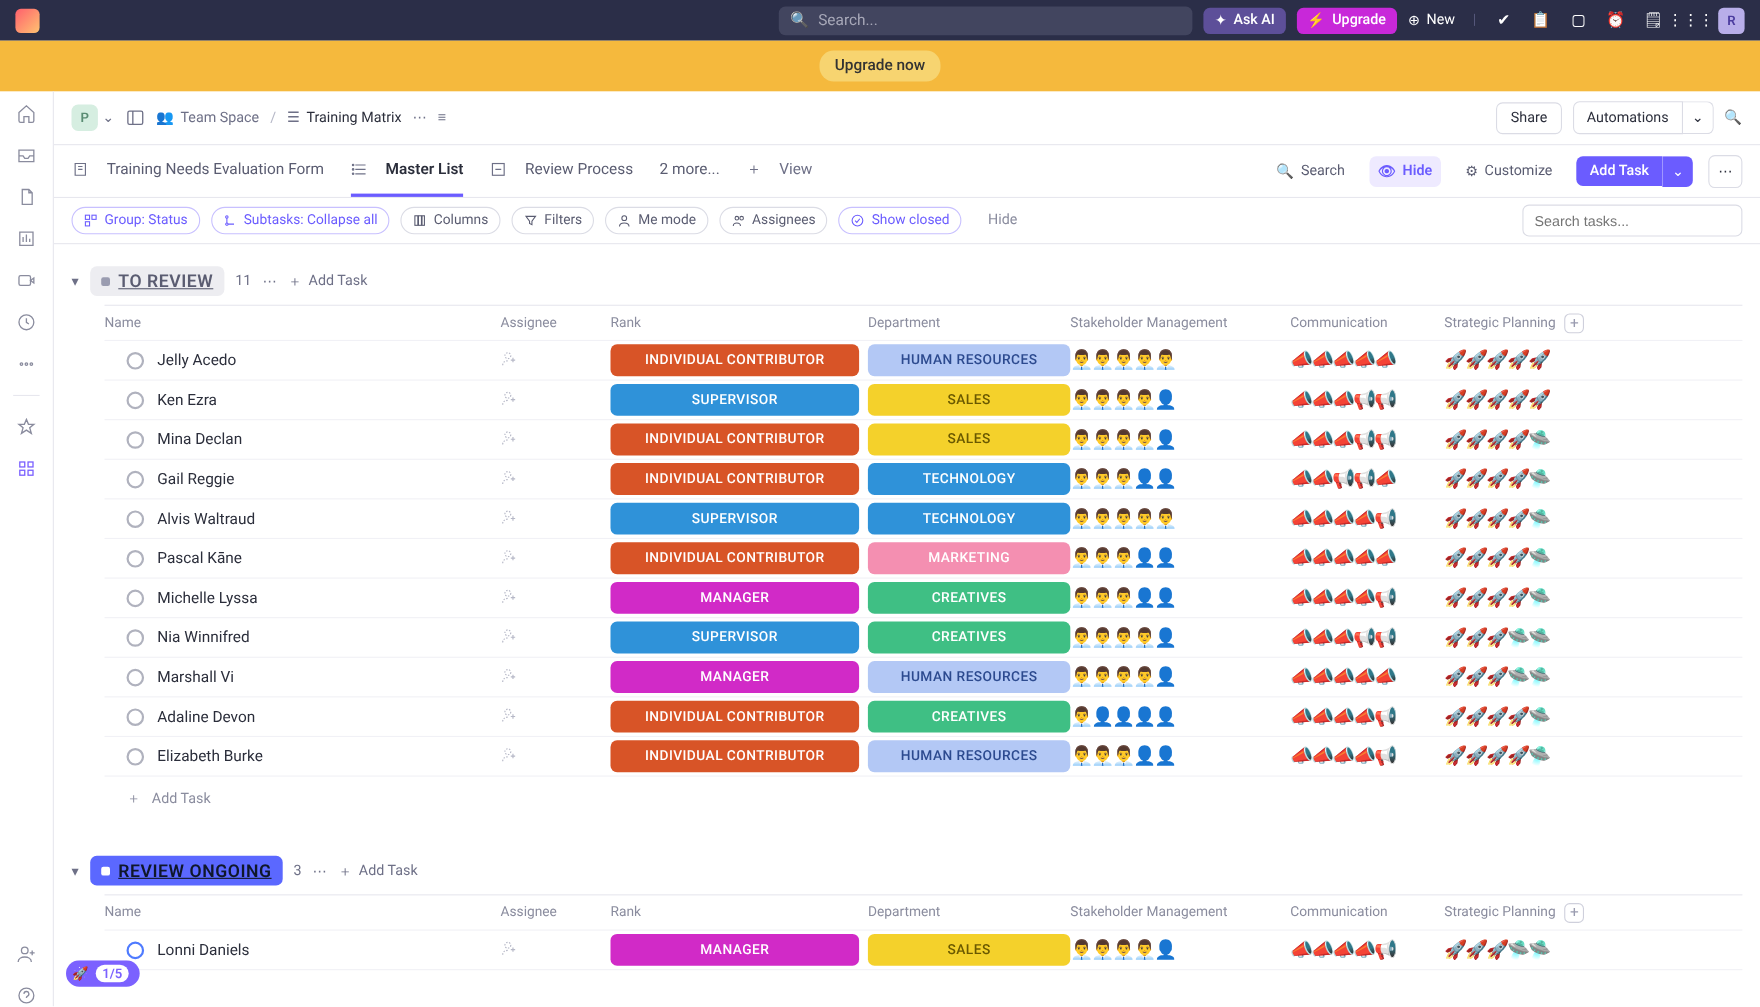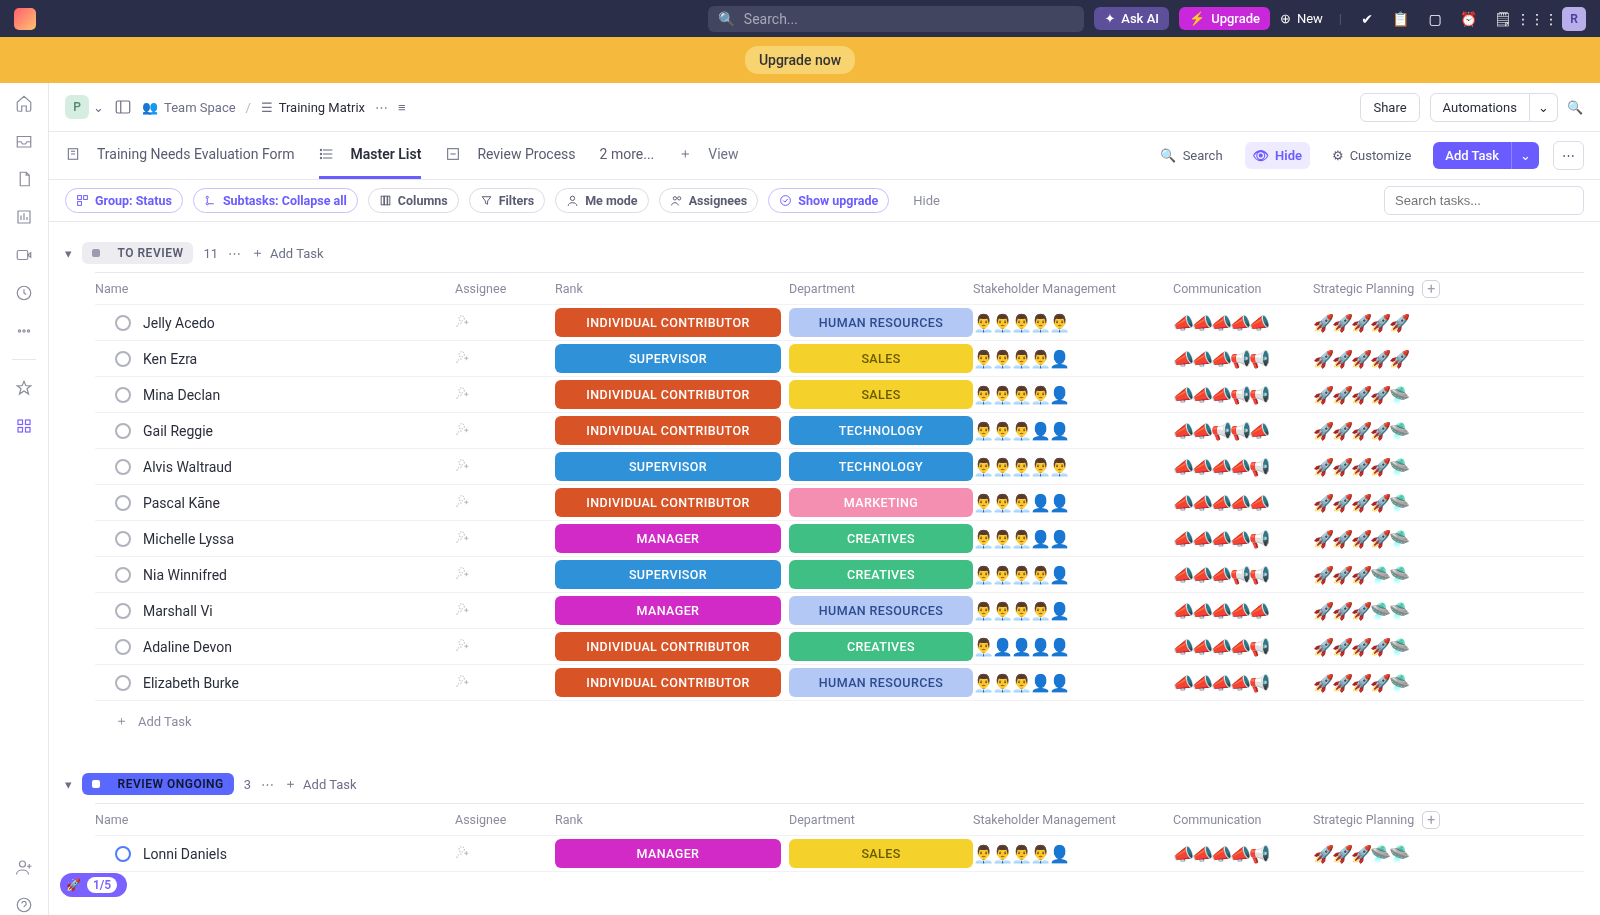--- a/index.html
+++ b/index.html
@@ -34,28 +34,28 @@
 .tab.active { color:#2b2e3b; font-weight:600; border-bottom-color:#6b5cff; }
 .tab svg { width:16px; height:16px; stroke:#6e7087; fill:none; stroke-width:1.6;}
 .tabbar .right { margin-left:auto; display:flex; align-items:center; gap:14px;}
 .tabbar .right .rbtn { display:flex; align-items:center; gap:6px; color:#5a5c71; font-size:13px; padding:6px 8px; border-radius:6px;}
 .tabbar .right .rbtn.hide { background:#eeeaff; color:#6b5cff; font-weight:600;}
 .addtask { display:flex; align-items:center;}
 .addtask .main-at { background:#6b5cff; color:#fff; padding:6px 12px; border-radius:6px 0 0 6px; font-size:13px; font-weight:500;}
 .addtask .dd { background:#6b5cff; color:#fff; padding:6px 8px; border-left:1px solid rgba(255,255,255,0.25); border-radius:0 6px 6px 0;}
 .kebab { border:1px solid #dbdce5; border-radius:6px; padding:6px 8px;}
 .filterbar { height:42px; border-bottom:1px solid #e7e7ee; display:flex; align-items:center; padding:0 16px; gap:10px; }
-.chip { border:1px solid #dbdce5; border-radius:14px; padding:4px 10px; font-size:12.5px; color:#5a5c71; display:flex; align-items:center; gap:6px;font-weight:bold;}
+.chip { border:1px solid #dbdce5; border-radius:14px; padding:4px 10px; font-size:12.5px; color:#5a5c71; display:flex; align-items:center; gap:6px;}
 .chip.purple { border-color:#c8c0ff; color:#6b5cff; }
 .chip svg { width:13px; height:13px; stroke:currentColor; fill:none; stroke-width:1.8;}
 .searchtasks { margin-left:auto; width:200px; }
 .searchtasks input { width:100%; border:1px solid #dbdce5; border-radius:6px; padding:6px 10px; font-size:13px; color:#8a8c9e;}
 .listwrap { overflow:auto; flex:1; padding:14px 16px 0 16px; }
 .grouphead { display:flex; align-items:center; gap:10px; margin:6px 0 8px 0;}
-.statuschip { border-radius:6px; padding:4px 10px; font-size:12px; font-weight:600; letter-spacing:.5px; display:flex; align-items:center; gap:18px; }
+.statuschip { border-radius:6px; padding:4px 10px; font-size:16px; font-weight:600; letter-spacing:.5px; display:flex; align-items:center; gap:8px;text-decoration:underline; }
 .statuschip.review { background:#ededf1; color:#5a5c71;}
 .statuschip.ongoing { background:#5b68ff; color:#0f172a;}
 .statuschip .dot { width:8px; height:8px; border-radius:2px; display:inline-block;}
 .count { color:#6e7087; font-size:13px;}
 .addtasklink { color:#6e7087; display:flex; align-items:center; gap:6px; font-size:13px;}
 .table { margin-left:30px; border-top:1px solid #e7e7ee;}
 .throw, .trow { display:grid; grid-template-columns: 360px 100px 226px 192px 200px 140px 150px; align-items:center; border-bottom:1px solid #f1f1f6; }
 .throw { height:32px; color:#8a8c9e; font-size:12.5px;}
 .trow { height:36px; }
 .trow .ncell { display:flex; align-items:center; gap:12px; padding-left:20px;}
@@ -328,21 +328,21 @@
             <circle cx="17" cy="8" r="3"></circle>
             <path d="M3 21c0-3 3-5 6-5s6 2 6 5"></path>
           </svg>
           <span>Assignees</span>
         </div>
       <div class="chip purple">
           <svg viewBox="0 0 24 24">
             <circle cx="12" cy="12" r="9"></circle>
             <path d="M8 12l3 3 5-6"></path>
           </svg>
-          <span>Show upgrade</span>
+          <span>Show closed</span>
         </div>
       <span style="margin-left:14px;color:#8a8c9e"><span>Hide</span></span>
       <div class="searchtasks">
         <input placeholder="Search tasks..." style="">
       </div>
     </div>
 
     <div class="listwrap" id="listwrap">
         <div class="grouphead">
     <span class="caret">▾</span>

